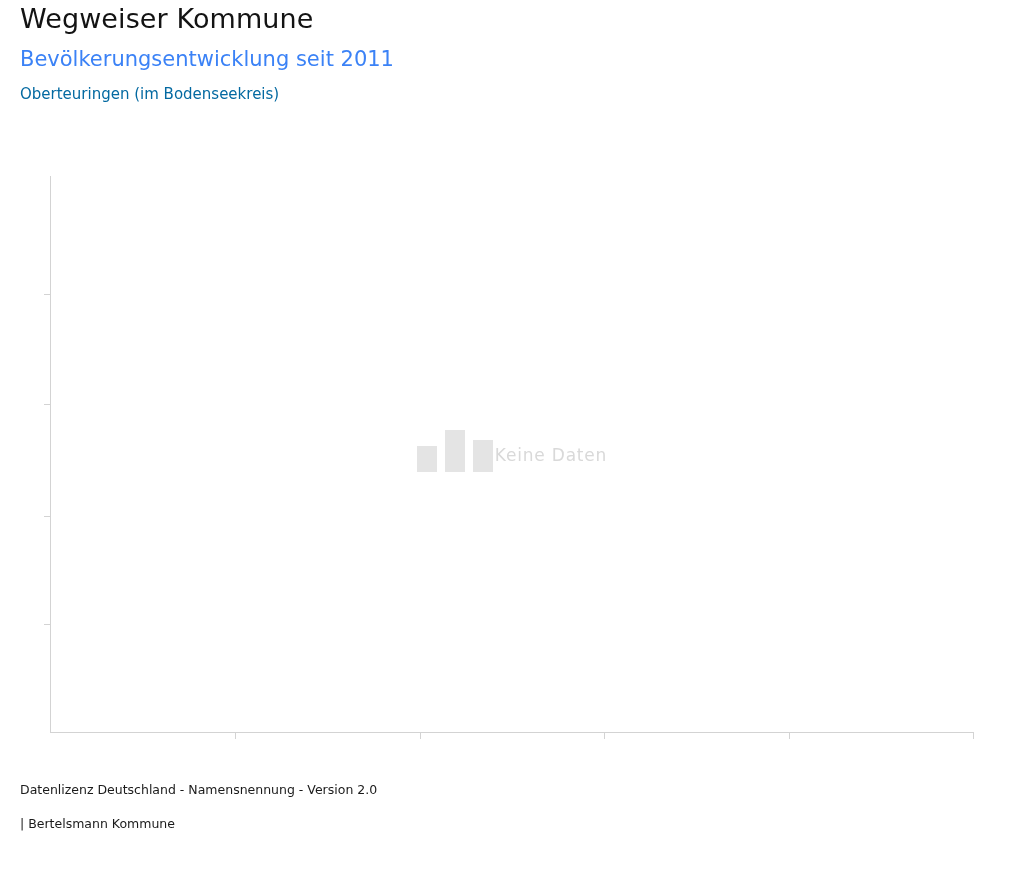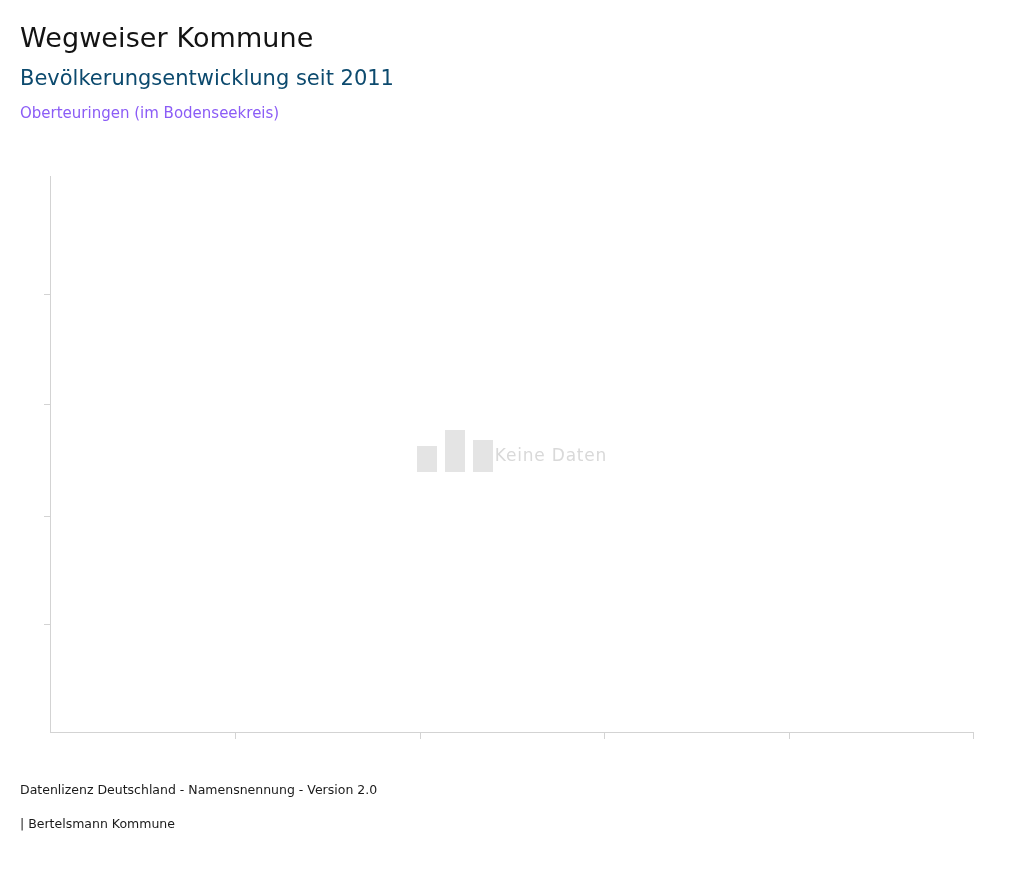--- a/index.html
+++ b/index.html
@@ -17,43 +17,43 @@
   }
   .page {
     position: absolute;
     inset: 0;
   }
 
   
   .header {
     position: absolute;
     left: 20px;
-    top: 22px;
+    top: 3px;
     right: 20px;
   }
   .title {
     font-size: 27px;
     font-weight: 400;
     line-height: 1.15;
     letter-spacing: 0.1px;
     color: #131313;
     margin: 0;
   }
   .subtitle {
     font-size: 21px;
     font-weight: 400;
     line-height: 1.2;
-    color: #0c4a6e;
+    color: #3b82f6;
     margin: 13px 0 0 0;
   }
   .region {
     font-size: 15px;
     font-weight: 400;
     line-height: 1.2;
-    color: #8b5cf6;
+    color: #0369a1;
     margin: 13px 0 0 0;
   }
 
   
   .chart-wrap {
     position: absolute;
     left: 20px;
     top: 160px;
     width: 984px;
     height: 600px;

